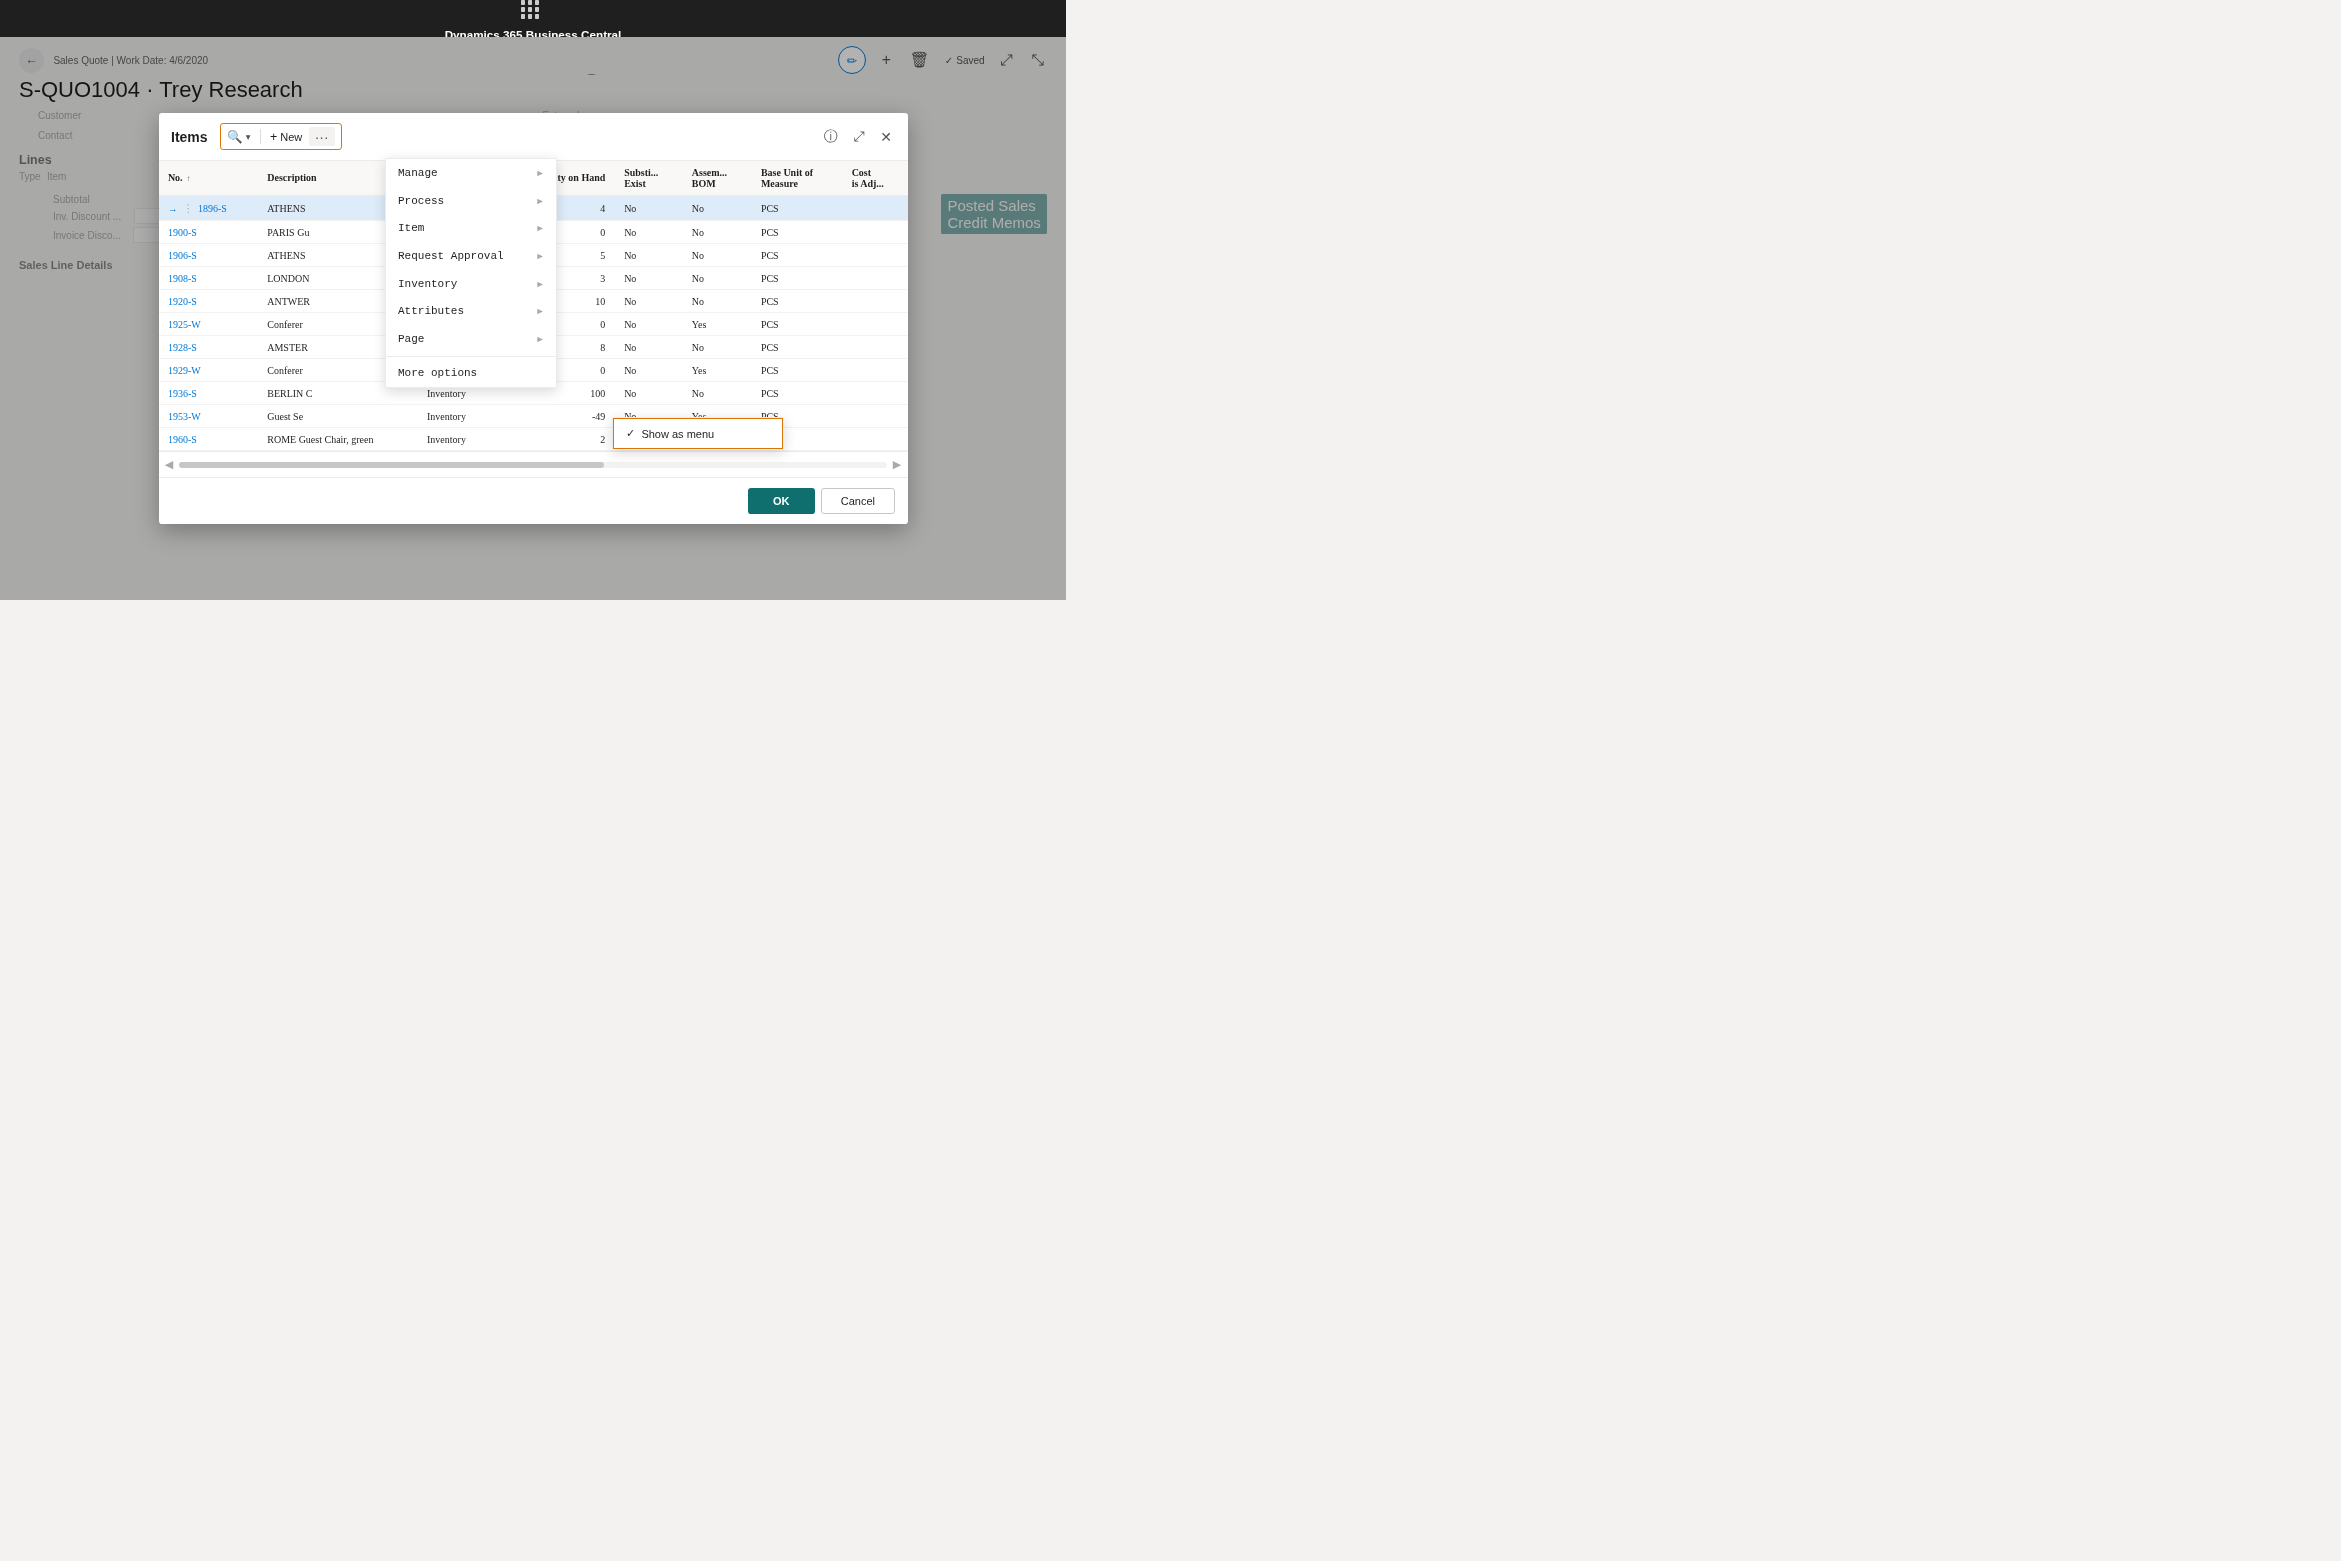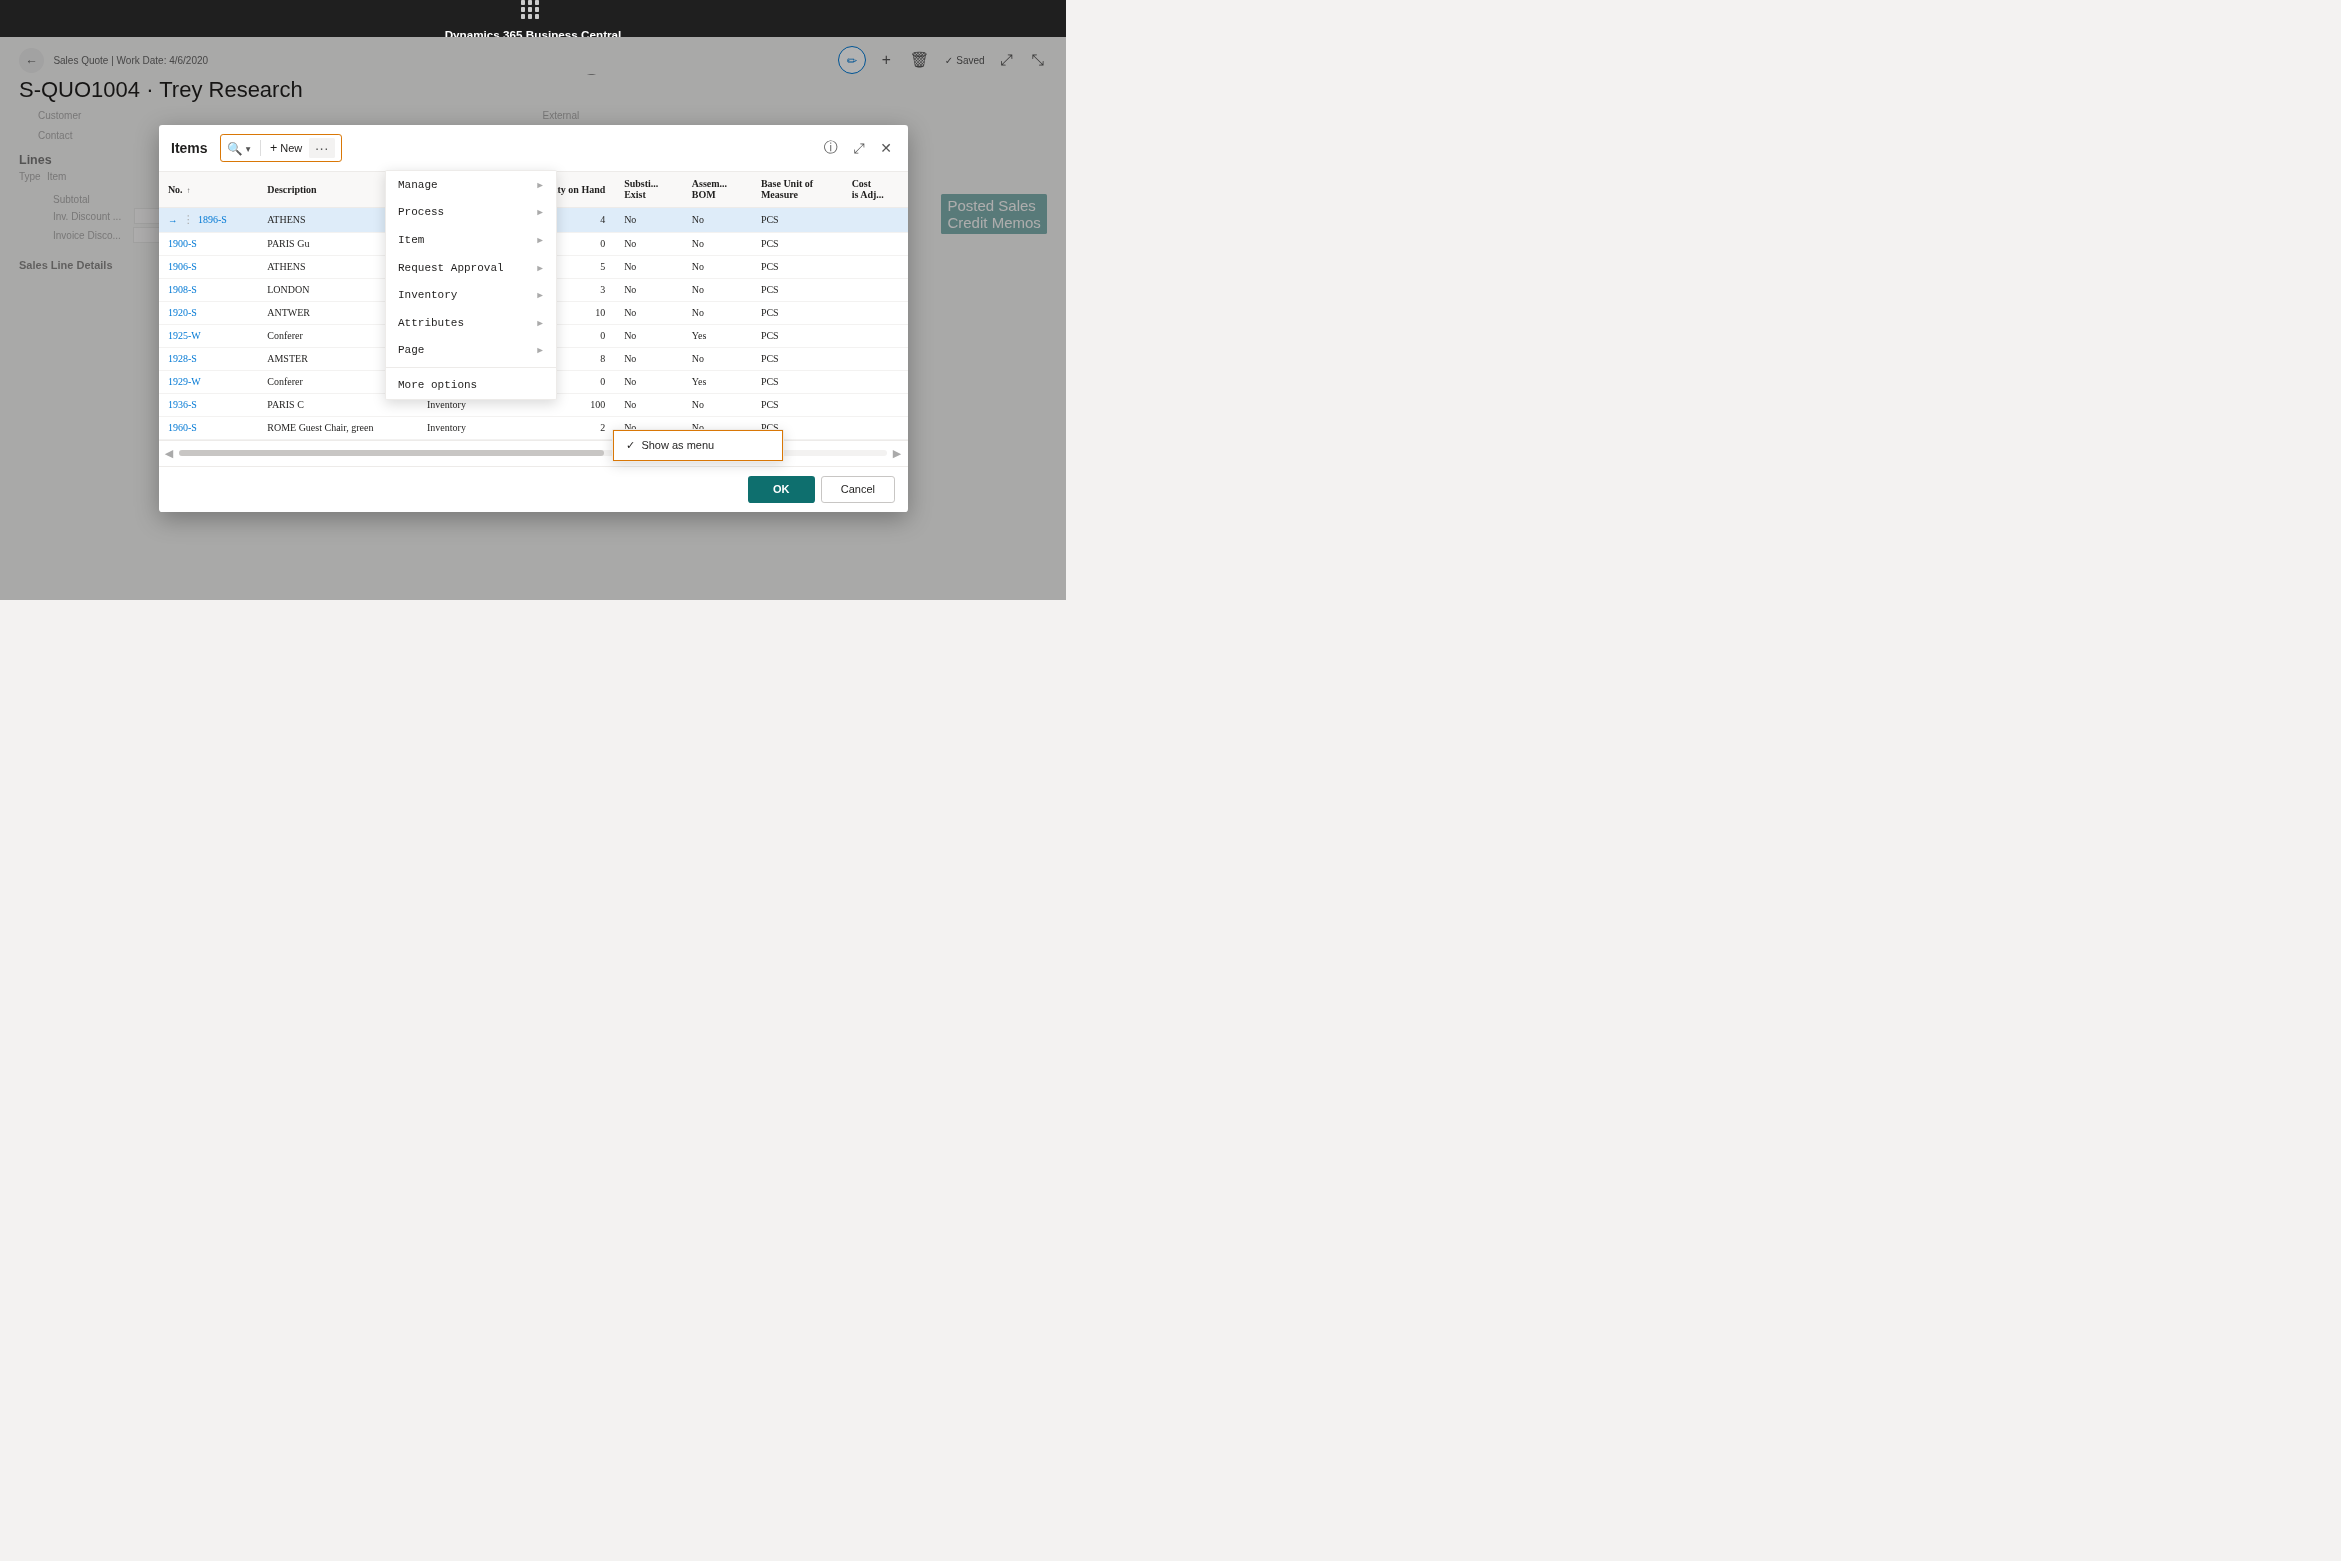--- a/index.html
+++ b/index.html
@@ -486,25 +486,39 @@
       <td>Yes</td>
       <td>PCS</td>
       <td></td>
     </tr>
             <tr>
       <td class="link">
         
         
         <span>1936-S</span>
       </td>
-      <td>PARIS C</td>
+      <td>BERLIN C</td>
       <td>Inventory</td>
       <td class="number">100</td>
       <td>No</td>
       <td>No</td>
+      <td>PCS</td>
+      <td></td>
+    </tr>
+            <tr>
+      <td class="link">
+        
+        
+        <span>1953-W</span>
+      </td>
+      <td>Guest Se</td>
+      <td>Inventory</td>
+      <td class="number">-49</td>
+      <td>No</td>
+      <td>Yes</td>
       <td>PCS</td>
       <td></td>
     </tr>
             <tr>
       <td class="link">
         
         
         <span>1960-S</span>
       </td>
       <td>ROME Guest Chair, green</td>

